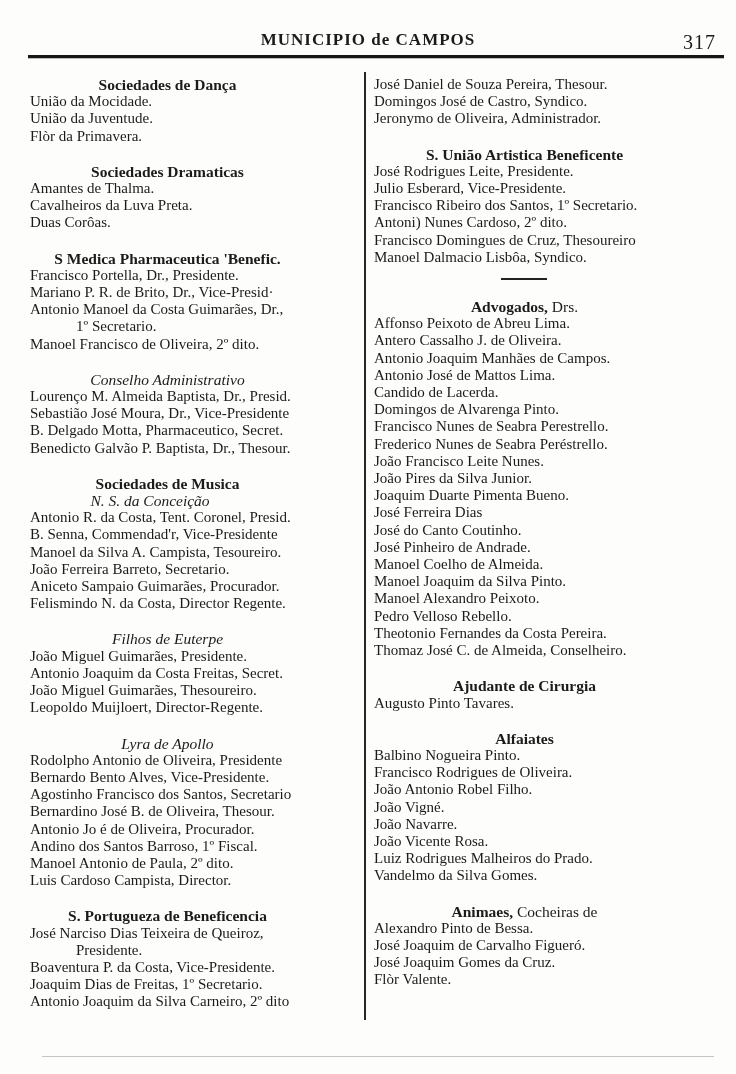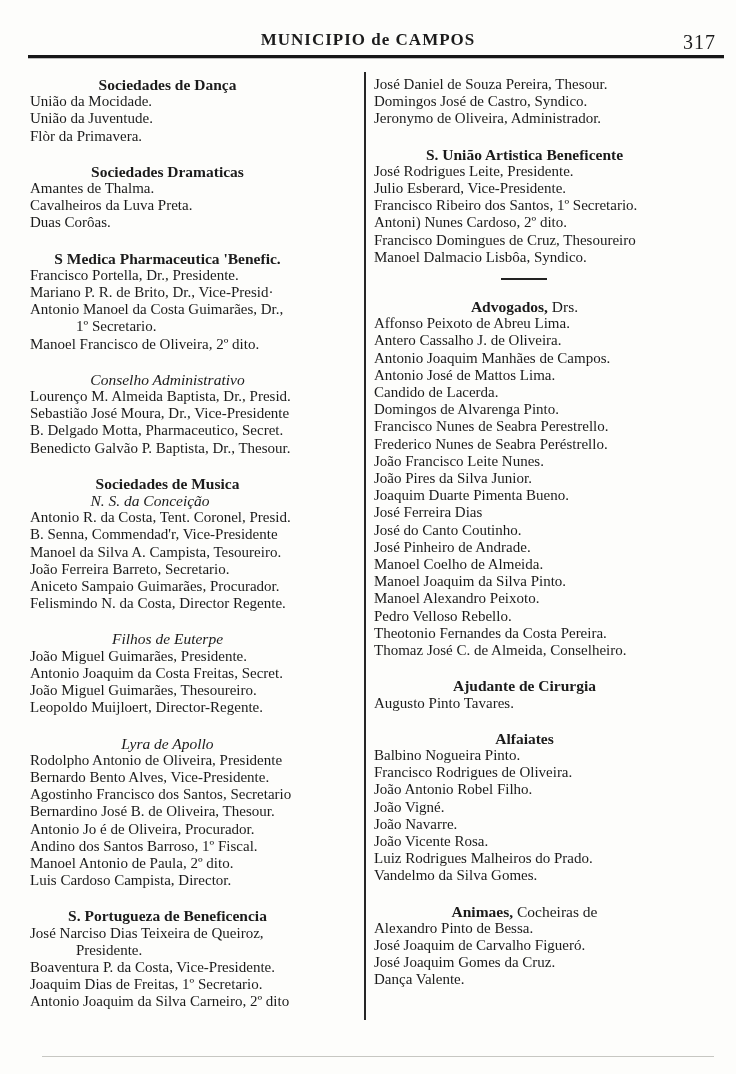--- a/index.html
+++ b/index.html
@@ -189,19 +189,19 @@
           <div class="entry">João Navarre.</div>
           <div class="entry">João Vicente Rosa.</div>
           <div class="entry">Luiz Rodrigues Malheiros do Prado.</div>
           <div class="entry">Vandelmo da Silva Gomes.</div>
         </div>
         <div class="section">
           <div class="sec-heading "><span>Animaes,</span><span class="h-suffix"> Cocheiras de</span></div>
           <div class="entry">Alexandro Pinto de Bessa.</div>
           <div class="entry">José Joaquim de Carvalho Figueró.</div>
           <div class="entry">José Joaquim Gomes da Cruz.</div>
-          <div class="entry">Dança Valente.</div>
+          <div class="entry">Flòr Valente.</div>
         </div>
       </div>
   </div>
 
   <div class="bottom-rule"></div>
 </div>
 
 </body></html>

